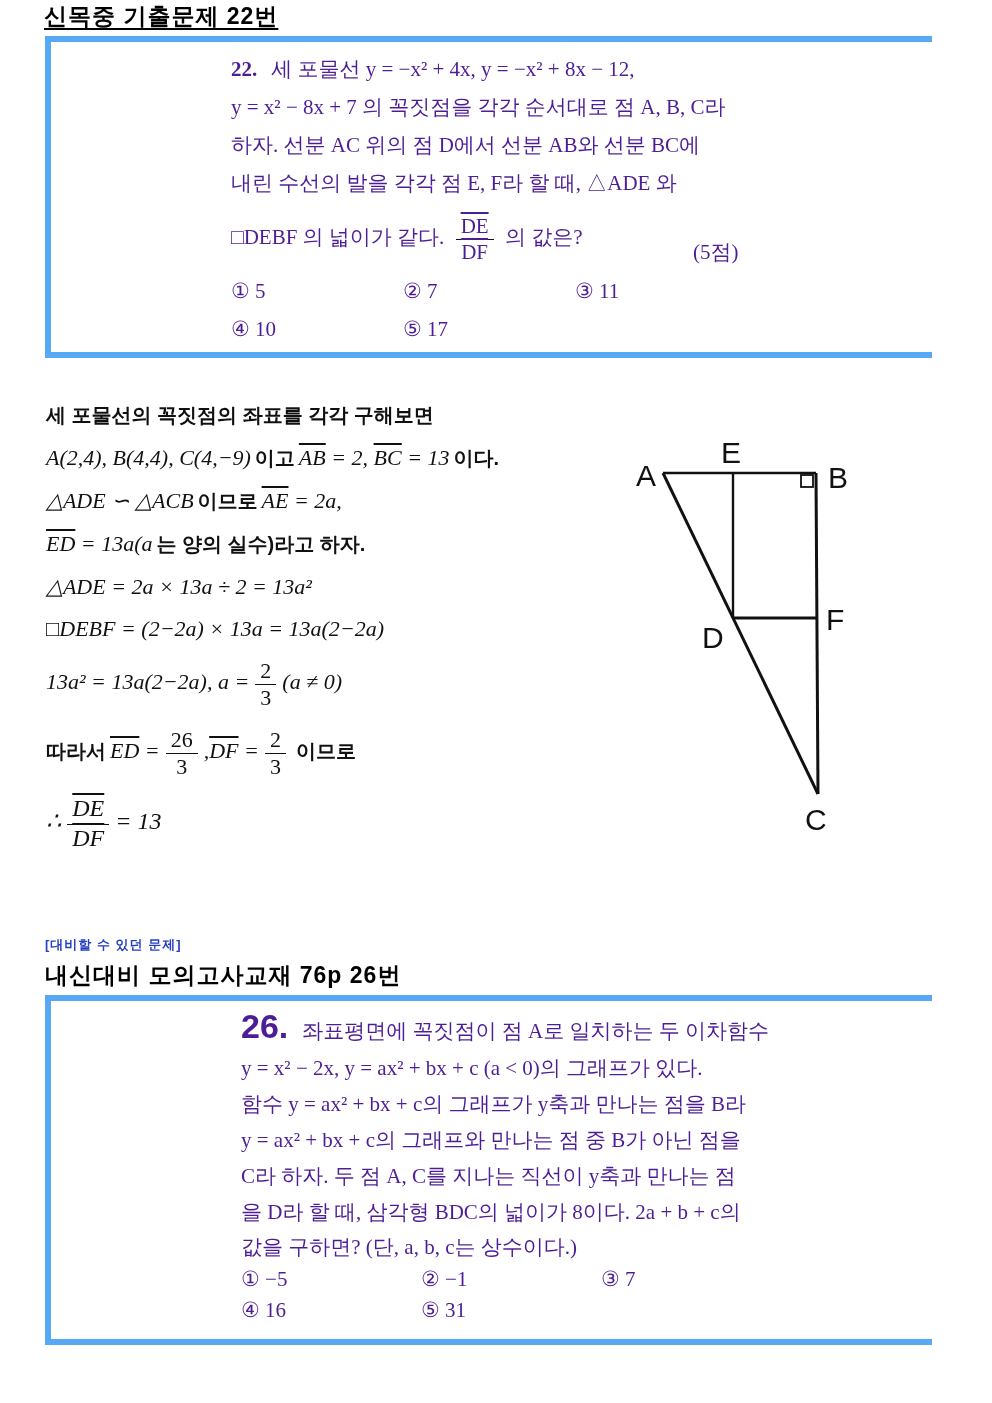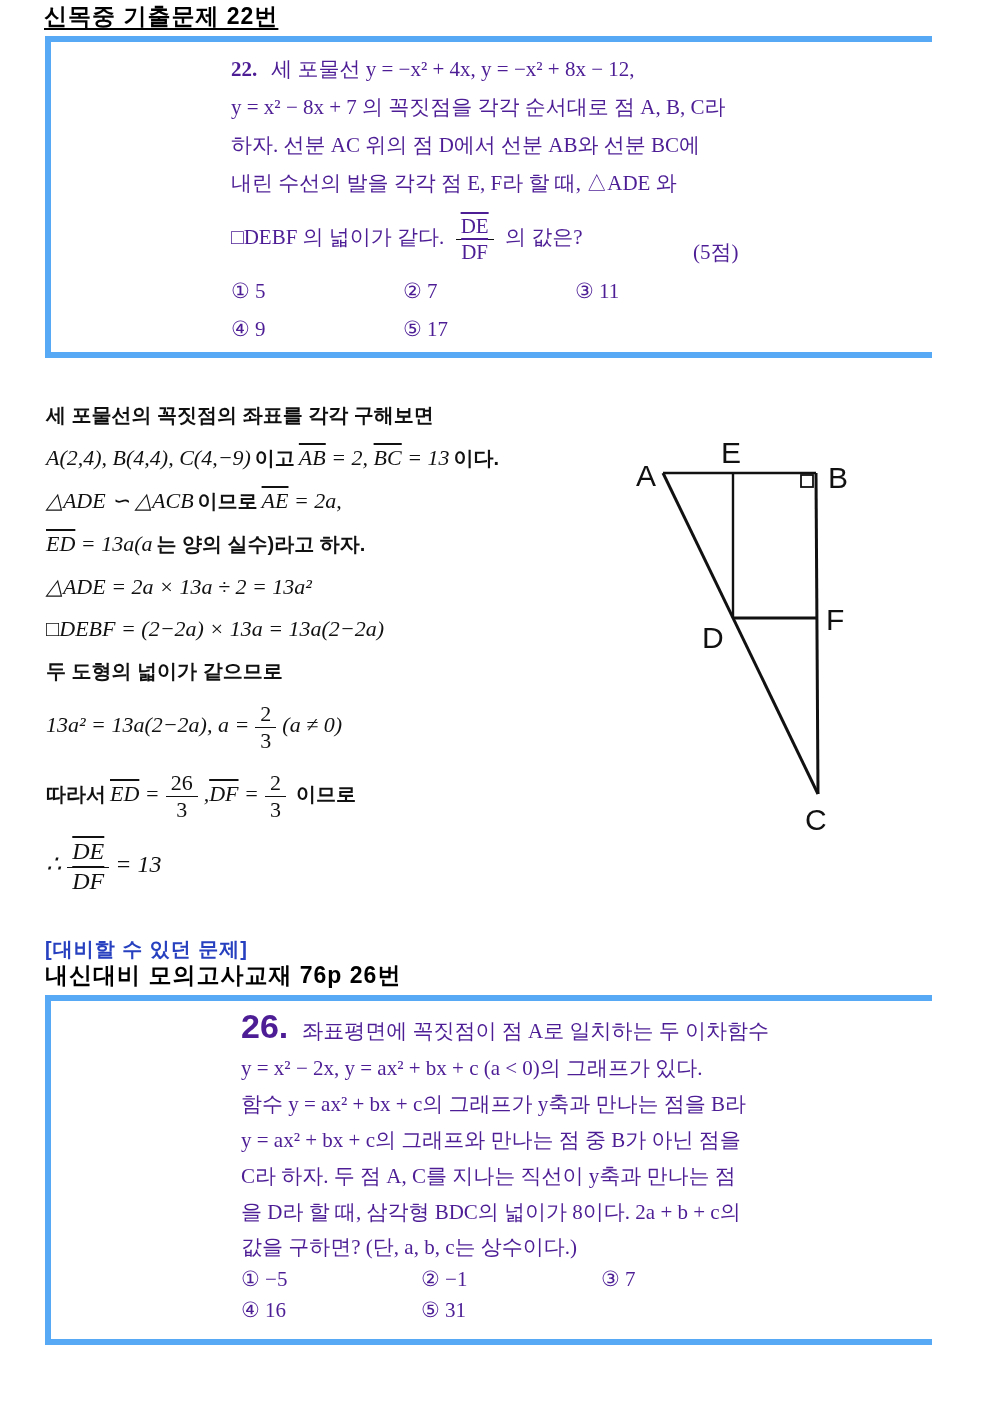--- a/index.html
+++ b/index.html
@@ -10,21 +10,21 @@
 
   
   .doc-title {
     position:absolute; left:44px; top:1px;
     font-size:23px; font-weight:bold; letter-spacing:1px;
     text-decoration:underline; text-underline-offset:4px;
     color:#000;
   }
   .prep-label {
     position:absolute; left:45px; top:936px;
-    font-size:20px; font-weight:bold; letter-spacing:1px; color:#2640c0;
+    font-size:13px; font-weight:bold; letter-spacing:1px; color:#2640c0;
   }
   .book-title {
     position:absolute; left:45px; top:960px;
     font-size:23px; font-weight:bold; letter-spacing:1px; color:#000;
   }
 
   
   .pbox {
     position:absolute; left:45px; width:912px; box-sizing:border-box;
     border:6px solid #58a9f5; background:#fff;
@@ -85,40 +85,39 @@
         <div class="fracline">
           <span>□DEBF 의 넓이가 같다.</span>
           <span class="fr"><span class="fnum ov">DE</span><span class="fden ov">DF</span></span>
           <span>의 값은?</span>
           <span class="pts">(5점)</span>
         </div>
         <div class="crow">
           <span class="ch">① 5</span><span class="ch">② 7</span><span class="ch">③ 11</span>
         </div>
         <div class="crow">
-          <span class="ch">④ 9</span><span class="ch">⑤ 17</span>
+          <span class="ch">④ 10</span><span class="ch">⑤ 17</span>
         </div>
       </div>
     </div>
   </div>
 
   <div class="sol">
     <div class="sol-intro">세 포물선의 꼭짓점의 좌표를 각각 구해보면</div>
 
     <div class="s-line"><span class="m">A(2,4), B(4,4), C(4,−9)</span><span class="k">이고</span><span class="ov">AB</span><span class="m"> = 2, </span><span class="ov">BC</span><span class="m"> = 13</span><span class="k">이다.</span></div>
 
     <div class="s-line"><span class="m">△ADE  ∽ △ACB</span><span class="k">이므로</span><span class="ov">AE</span><span class="m"> = 2a,</span></div>
 
     <div class="s-line"><span class="ov">ED</span><span class="m"> = 13a(a</span><span class="k">는 양의 실수)라고 하자.</span></div>
 
     <div class="s-line"><span class="m">△ADE = 2a × 13a ÷ 2 = 13a²</span></div>
 
     <div class="s-line"><span class="m">□DEBF = (2−2a) × 13a = 13a(2−2a)</span></div>
 
-    <div class="s-line"><span class="k" style="margin-left:0">두 도형의 넓이가 같으므로</span></div>
 
     <div class="s-line"><span class="m">13a² = 13a(2−2a),</span><span class="m">  a =</span><span class="fr"><span class="fnum">2</span><span class="fden">3</span></span><span class="m">(a ≠ 0)</span></div>
 
     <div class="s-line"><span class="k" style="margin-left:0">따라서</span><span class="ov">ED</span><span class="m"> =</span><span class="fr"><span class="fnum">26</span><span class="fden">3</span></span><span class="m">,</span><span class="ov">DF</span><span class="m"> =</span><span class="fr"><span class="fnum">2</span><span class="fden">3</span></span><span class="k">이므로</span></div>
 
     <div class="s-line s-big"><span class="m">∴</span><span class="fr"><span class="fnum ov">DE</span><span class="fden ov">DF</span></span><span class="m">= 13</span></div>
   </div>
 
   <div class="diagram">
     <svg width="262" height="402" viewBox="0 0 262 402">

